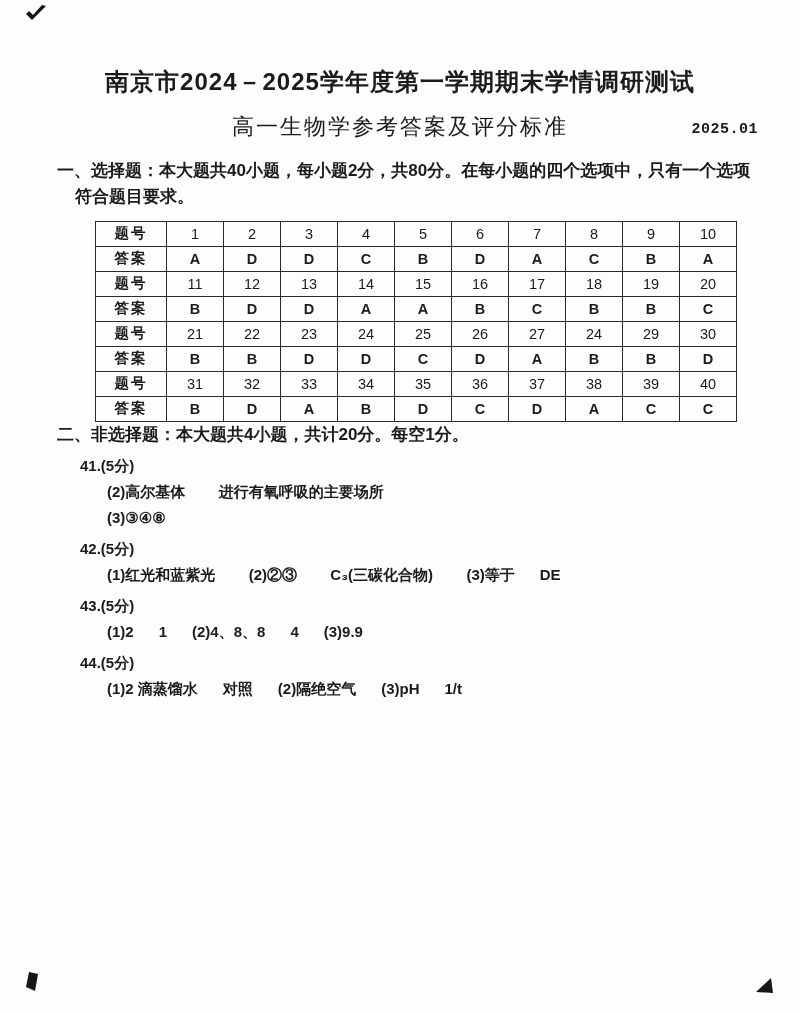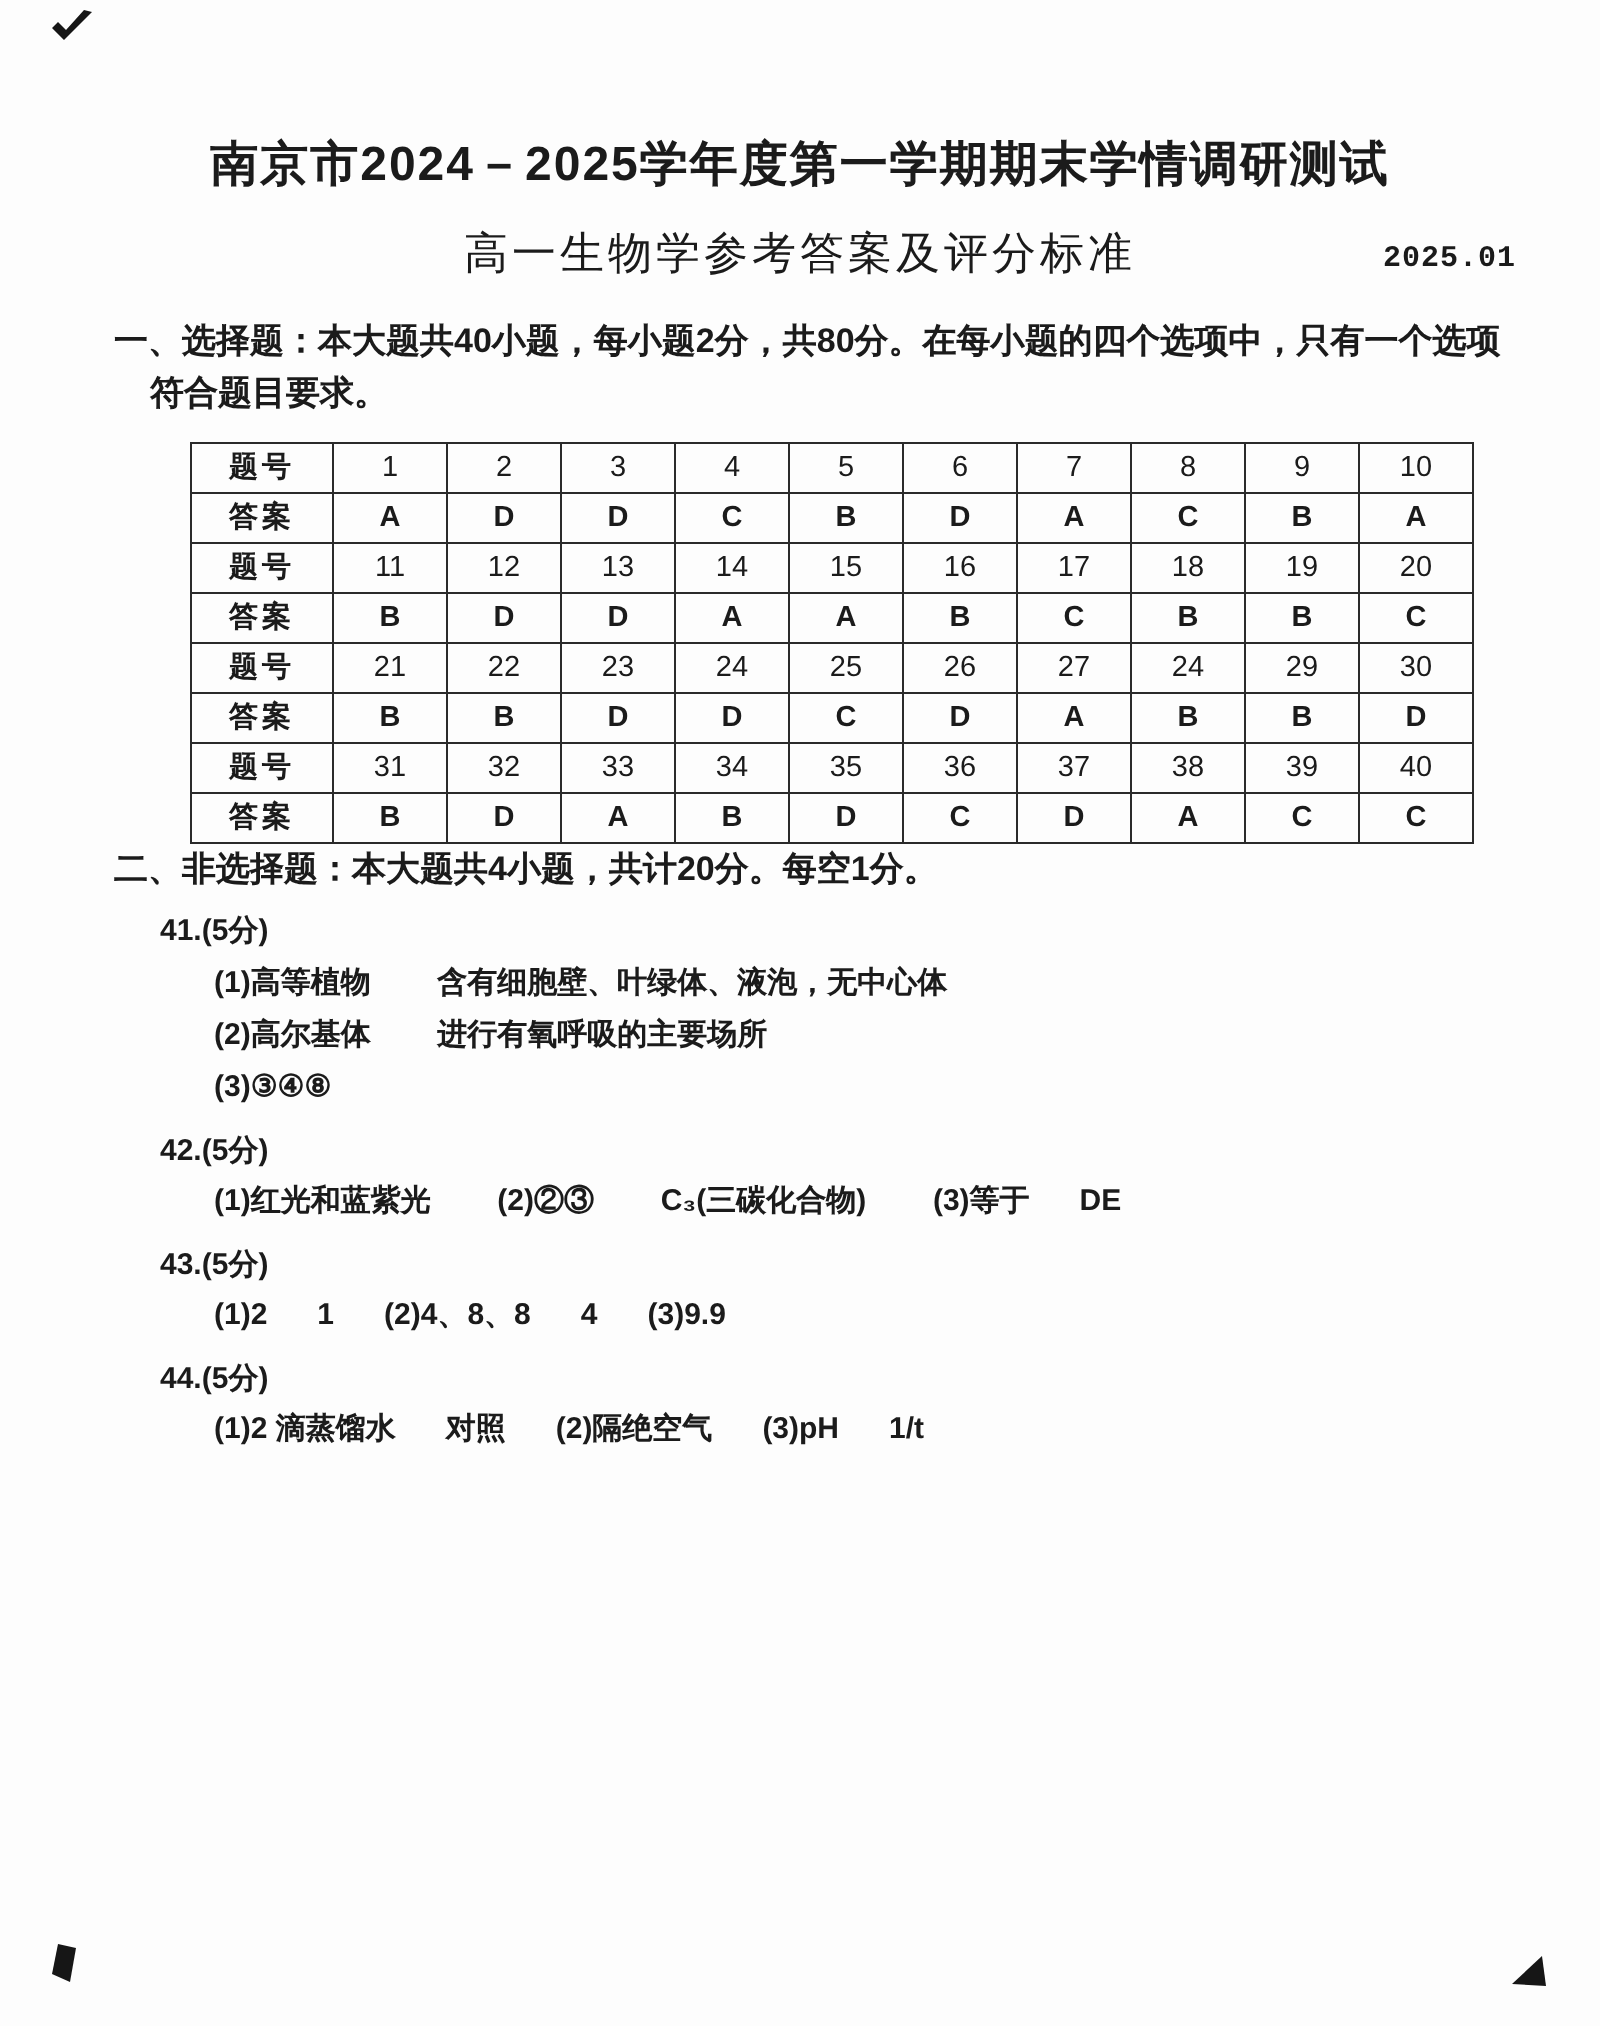--- a/index.html
+++ b/index.html
@@ -228,21 +228,20 @@
         </tr>
       </tbody>
   </table>
 
   <div class="sec-heading second">二、非选择题：本大题共4小题，共计20分。每空1分。</div>
 
   <div class="questions">
 
     <div class="question">
       <div class="q-num">41.(5分)</div>
-      <div class="q-line">(1)高等植物        含有细胞壁、叶绿体、液泡，无中心体</div>
       <div class="q-line">(2)高尔基体        进行有氧呼吸的主要场所</div>
       <div class="q-line">(3)③④⑧</div>
     </div>
 
     <div class="question">
       <div class="q-num">42.(5分)</div>
       <div class="q-line">(1)红光和蓝紫光        (2)②③        C₃(三碳化合物)        (3)等于      DE</div>
     </div>
 
     <div class="question">

